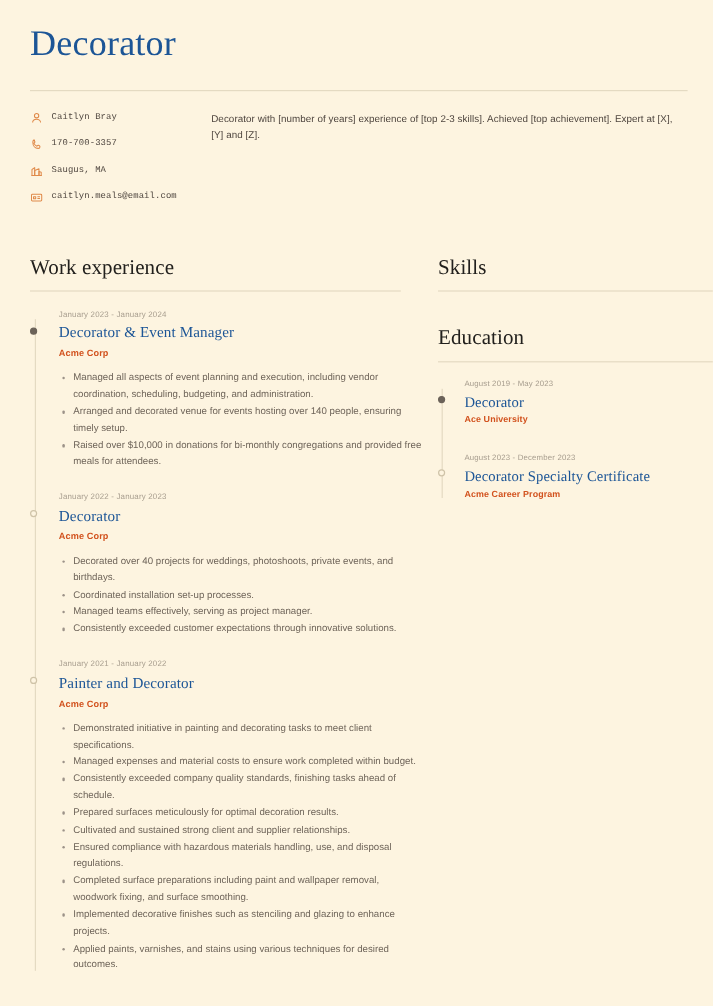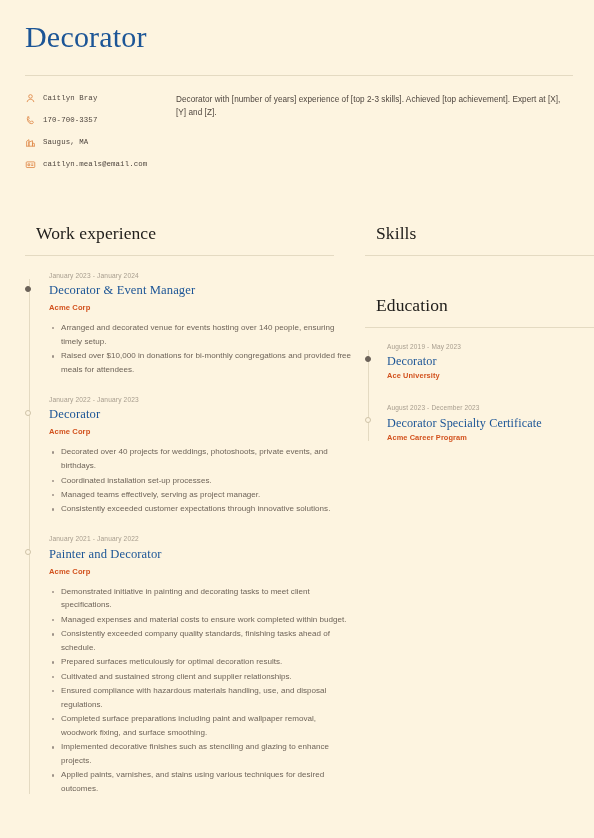--- a/index.html
+++ b/index.html
@@ -104,21 +104,21 @@
   .col-right {
     flex: 1 1 auto;
     padding-left: 13px;
   }
 
   .section-title {
     font-family: "Liberation Serif", "DejaVu Serif", serif;
     font-size: 17.5px;
     font-weight: 400;
     color: #22201d;
-    margin: 11px;
+    margin: 0;
     line-height: 1.2;
     letter-spacing: 0.1px;
   }
   .section-rule {
     height: 1px;
     background: #e4dac2;
     margin-top: 9px;
   }
   .col-left .section-rule { width: 309px; }
   .col-right .section-rule { width: 231px; }
@@ -293,20 +293,21 @@
 
         <div class="timeline">
           <div class="rail"></div>
 
           <div class="entry">
             <span class="dot filled"></span>
             <div class="entry-date">January 2023 - January 2024</div>
             <div class="entry-title">Decorator &amp; Event Manager</div>
             <div class="entry-org">Acme Corp</div>
             <ul class="bullets">
+              <li>Managed all aspects of event planning and execution, including vendor coordination, scheduling, budgeting, and administration.</li>
               <li>Arranged and decorated venue for events hosting over 140 people, ensuring timely setup.</li>
               <li>Raised over $10,000 in donations for bi-monthly congregations and provided free meals for attendees.</li>
             </ul>
           </div>
 
           <div class="entry">
             <span class="dot hollow"></span>
             <div class="entry-date">January 2022 - January 2023</div>
             <div class="entry-title">Decorator</div>
             <div class="entry-org">Acme Corp</div>

